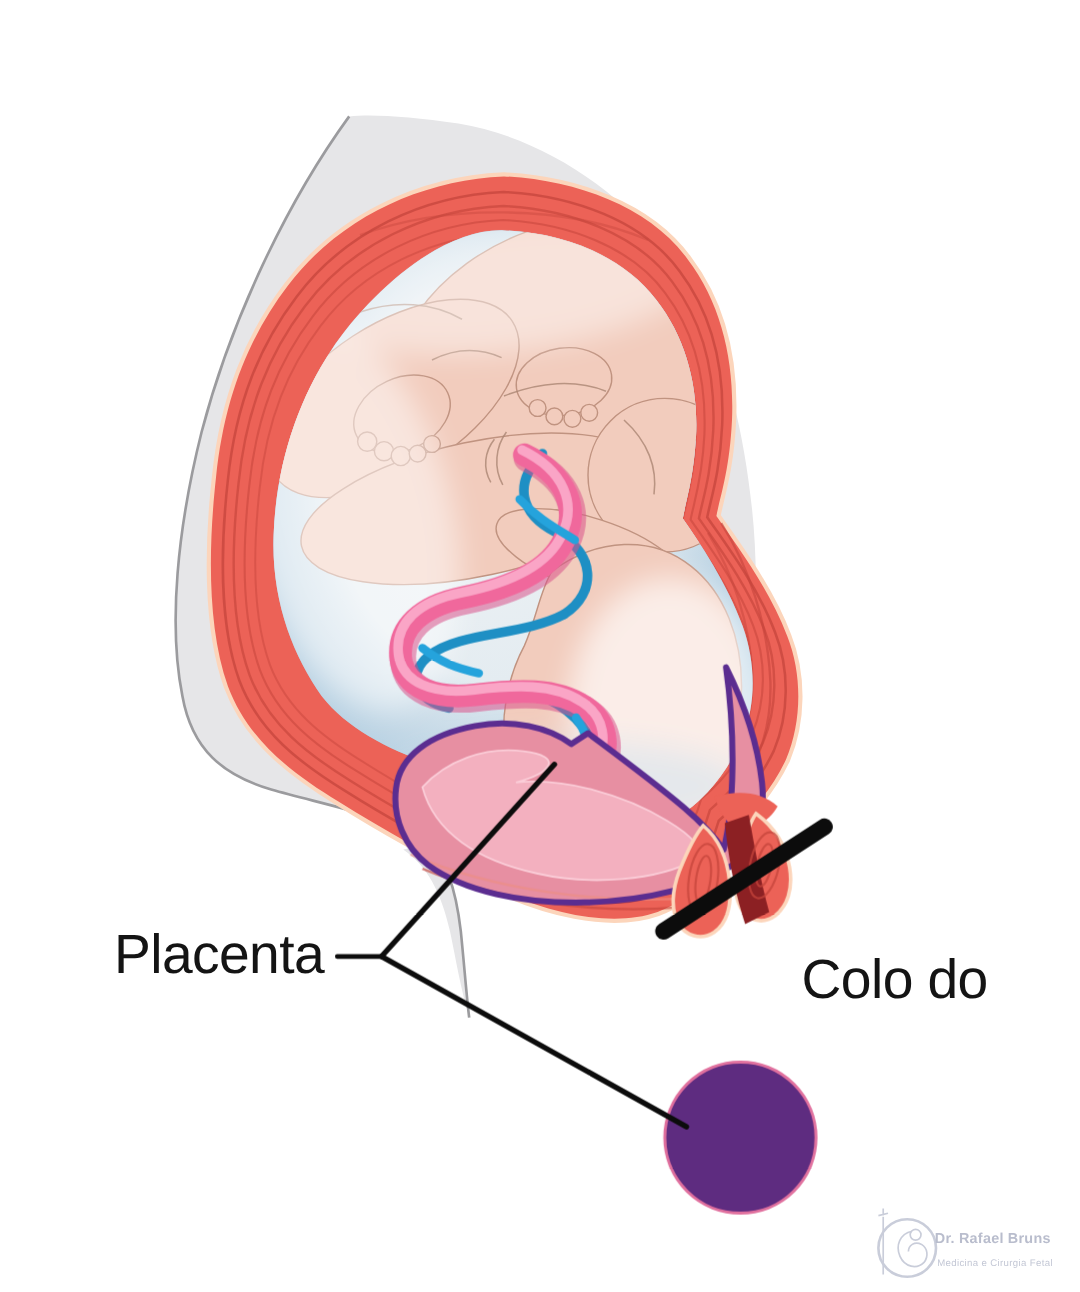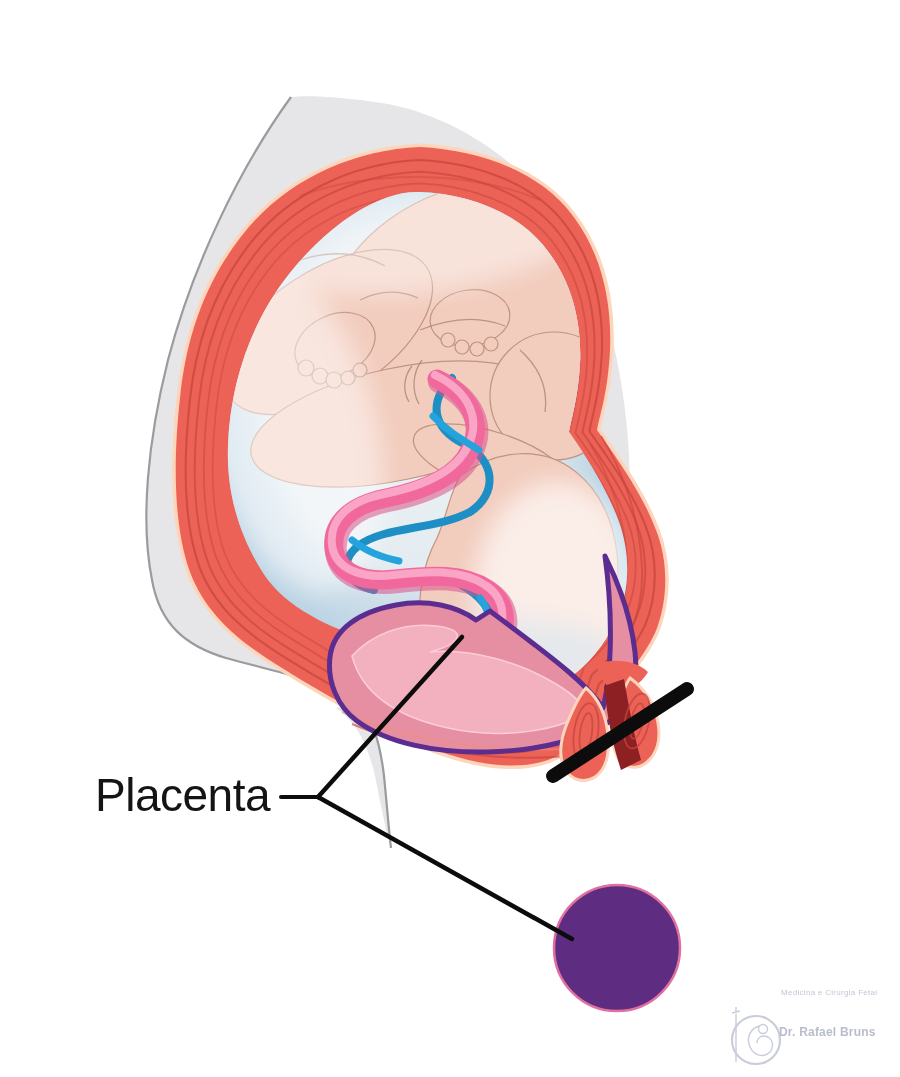--- a/index.html
+++ b/index.html
@@ -3,21 +3,21 @@
 <meta charset="utf-8">
 <style>
   html,body{margin:0;padding:0;background:#ffffff;}
   .stage{position:relative;width:900px;height:1077px;background:#ffffff;overflow:hidden;
          font-family:"Liberation Sans",sans-serif;padding-left:23px;}
   .stage svg{position:absolute;left:0;top:0;}
   .label{position:absolute;color:#141414;white-space:nowrap;}
   .placenta-label{left:95px;top:768px;font-size:46px;letter-spacing:-0.5px;}
   .colo-label{left:668px;top:792px;font-size:46px;line-height:48px;letter-spacing:-0.5px;}
   .wm-name{position:absolute;left:779px;top:1025px;font-size:12px;color:#b9bdcd;letter-spacing:.2px;font-weight:bold;}
-  .wm-sub{position:absolute;left:781px;top:988px;font-size:8px;color:#c3c7d5;letter-spacing:.3px;}
+  .wm-sub{position:absolute;left:781px;top:1048px;font-size:8px;color:#c3c7d5;letter-spacing:.3px;}
 </style>
 </head>
 <body>
 
 <div class="stage">
 <svg width="900" height="1077" viewBox="0 0 900 1077" xmlns="http://www.w3.org/2000/svg">
   <defs>
     <path id="uterusOutline" d="M 420 147 C 480 150 541 172 573 216 C 601 253 612 300 610 350
       C 608 392 600 414 597 430 C 612 452 641 490 656 530 C 669 563 668 602 655 633
       C 643 658 626 678 607 694 C 599 724 580 748 548 760 C 508 774 452 760 404 736
@@ -182,16 +182,17 @@
   <g fill="none" opacity="0.9" stroke="#c4c8d6">
     <circle cx="756" cy="1040" r="24" stroke-width="2.2"></circle>
     <path stroke-width="1.4" d="M 736 1014 L 736 1062 M 732 1013 L 740 1011 M 736 1007 L 736 1013"></path>
     <circle cx="763" cy="1029" r="4.5" stroke-width="1.4"></circle>
     <path stroke-width="1.4" d="M 760 1026 C 750 1028 746 1038 750 1047 C 754 1056 764 1058 770 1052 C 774 1047 773 1040 768 1037 C 762 1034 757 1038 757 1043"></path>
   </g>
 </svg>
 
 <div class="label placenta-label">Placenta</div>
 <div class="label colo-label">
+  <div>Colo do</div>
 </div>
 <div class="wm-name">Dr. Rafael Bruns</div>
 <div class="wm-sub">Medicina e Cirurgia Fetal</div>
 </div>
 
 </body></html>

